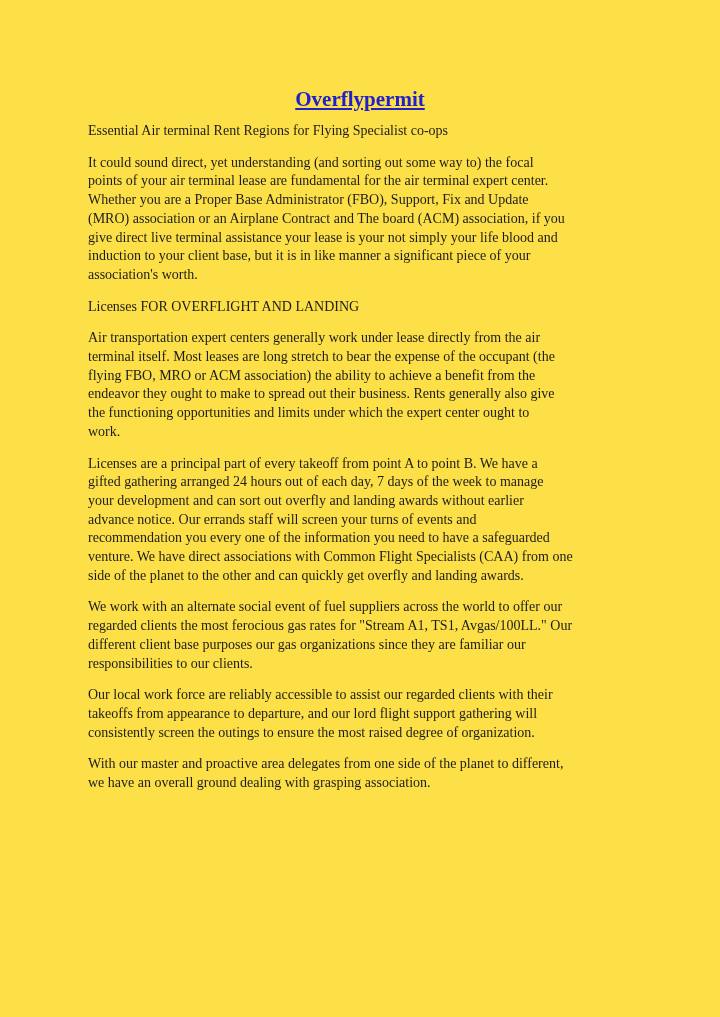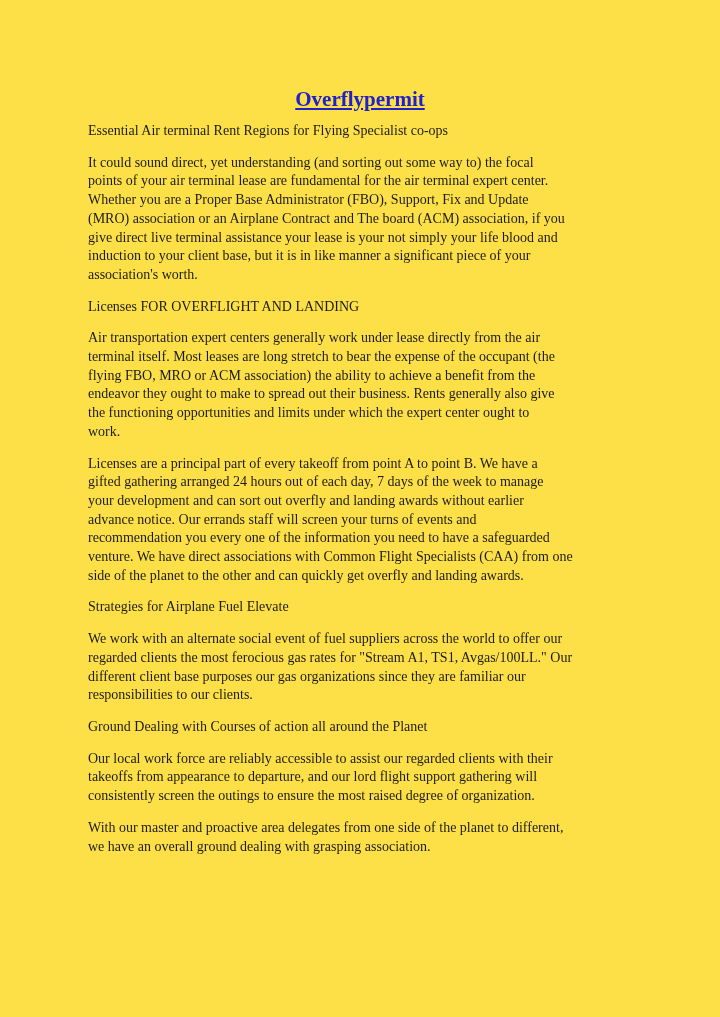--- a/index.html
+++ b/index.html
@@ -67,28 +67,26 @@
 work.</div>
 
   <div class="block paragraph">Licenses are a principal part of every takeoff from point A to point B. We have a
 gifted gathering arranged 24 hours out of each day, 7 days of the week to manage
 your development and can sort out overfly and landing awards without earlier
 advance notice. Our errands staff will screen your turns of events and
 recommendation you every one of the information you need to have a safeguarded
 venture. We have direct associations with Common Flight Specialists (CAA) from one
 side of the planet to the other and can quickly get overfly and landing awards.</div>
 
-  <div class="block heading">Strategies for Airplane Fuel Elevate</div>
 
   <div class="block paragraph">We work with an alternate social event of fuel suppliers across the world to offer our
 regarded clients the most ferocious gas rates for "Stream A1, TS1, Avgas/100LL." Our
 different client base purposes our gas organizations since they are familiar our
 responsibilities to our clients.</div>
 
-  <div class="block heading">Ground Dealing with Courses of action all around the Planet</div>
 
   <div class="block paragraph">Our local work force are reliably accessible to assist our regarded clients with their
 takeoffs from appearance to departure, and our lord flight support gathering will
 consistently screen the outings to ensure the most raised degree of organization.</div>
 
   <div class="block paragraph">With our master and proactive area delegates from one side of the planet to different,
 we have an overall ground dealing with grasping association.</div>
 
 
 </div>

